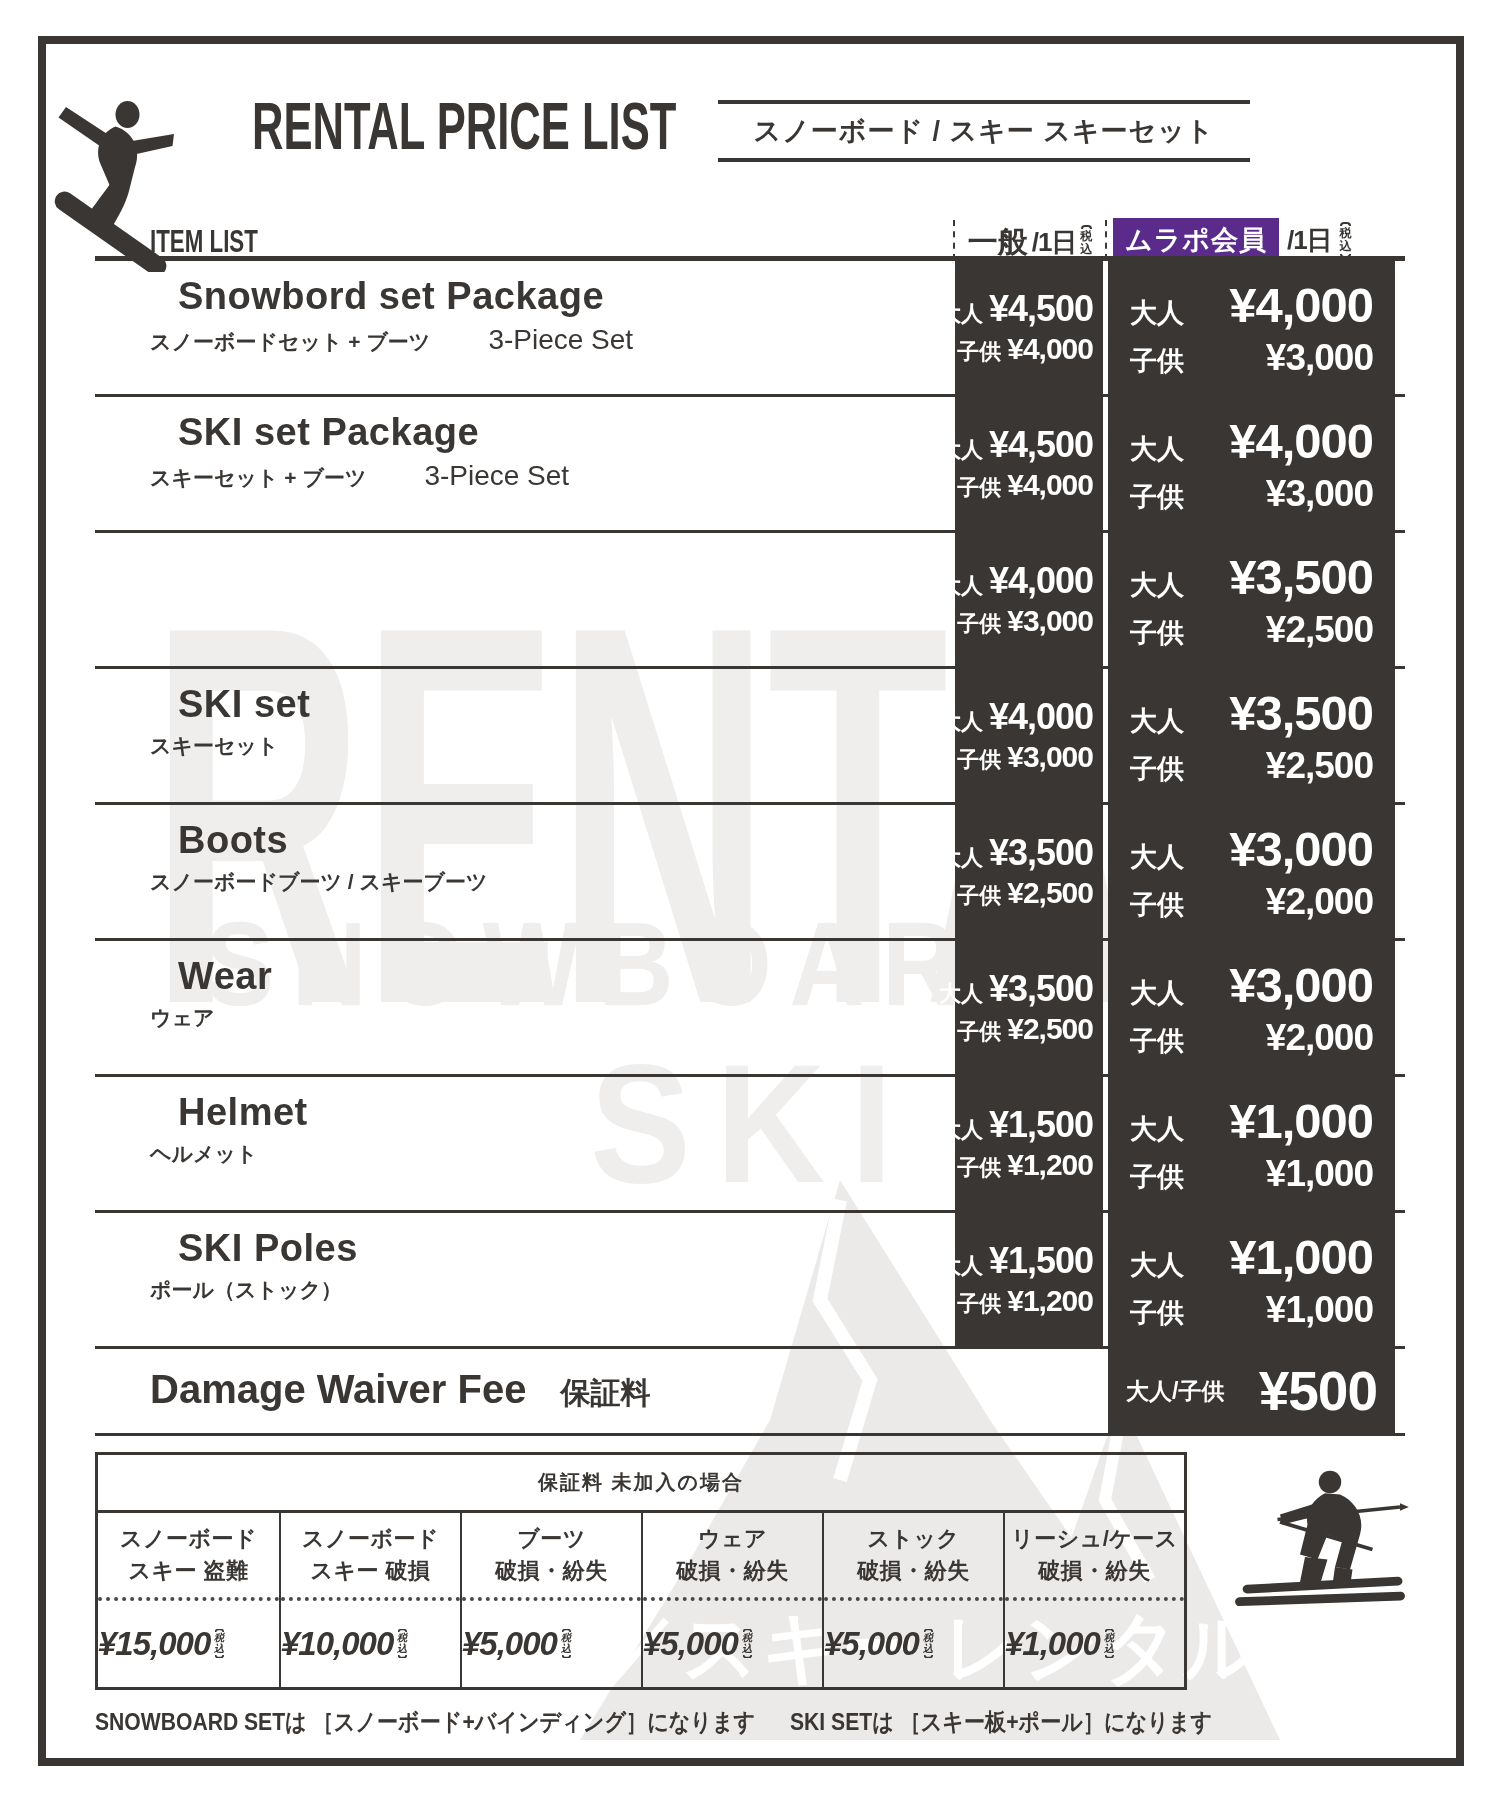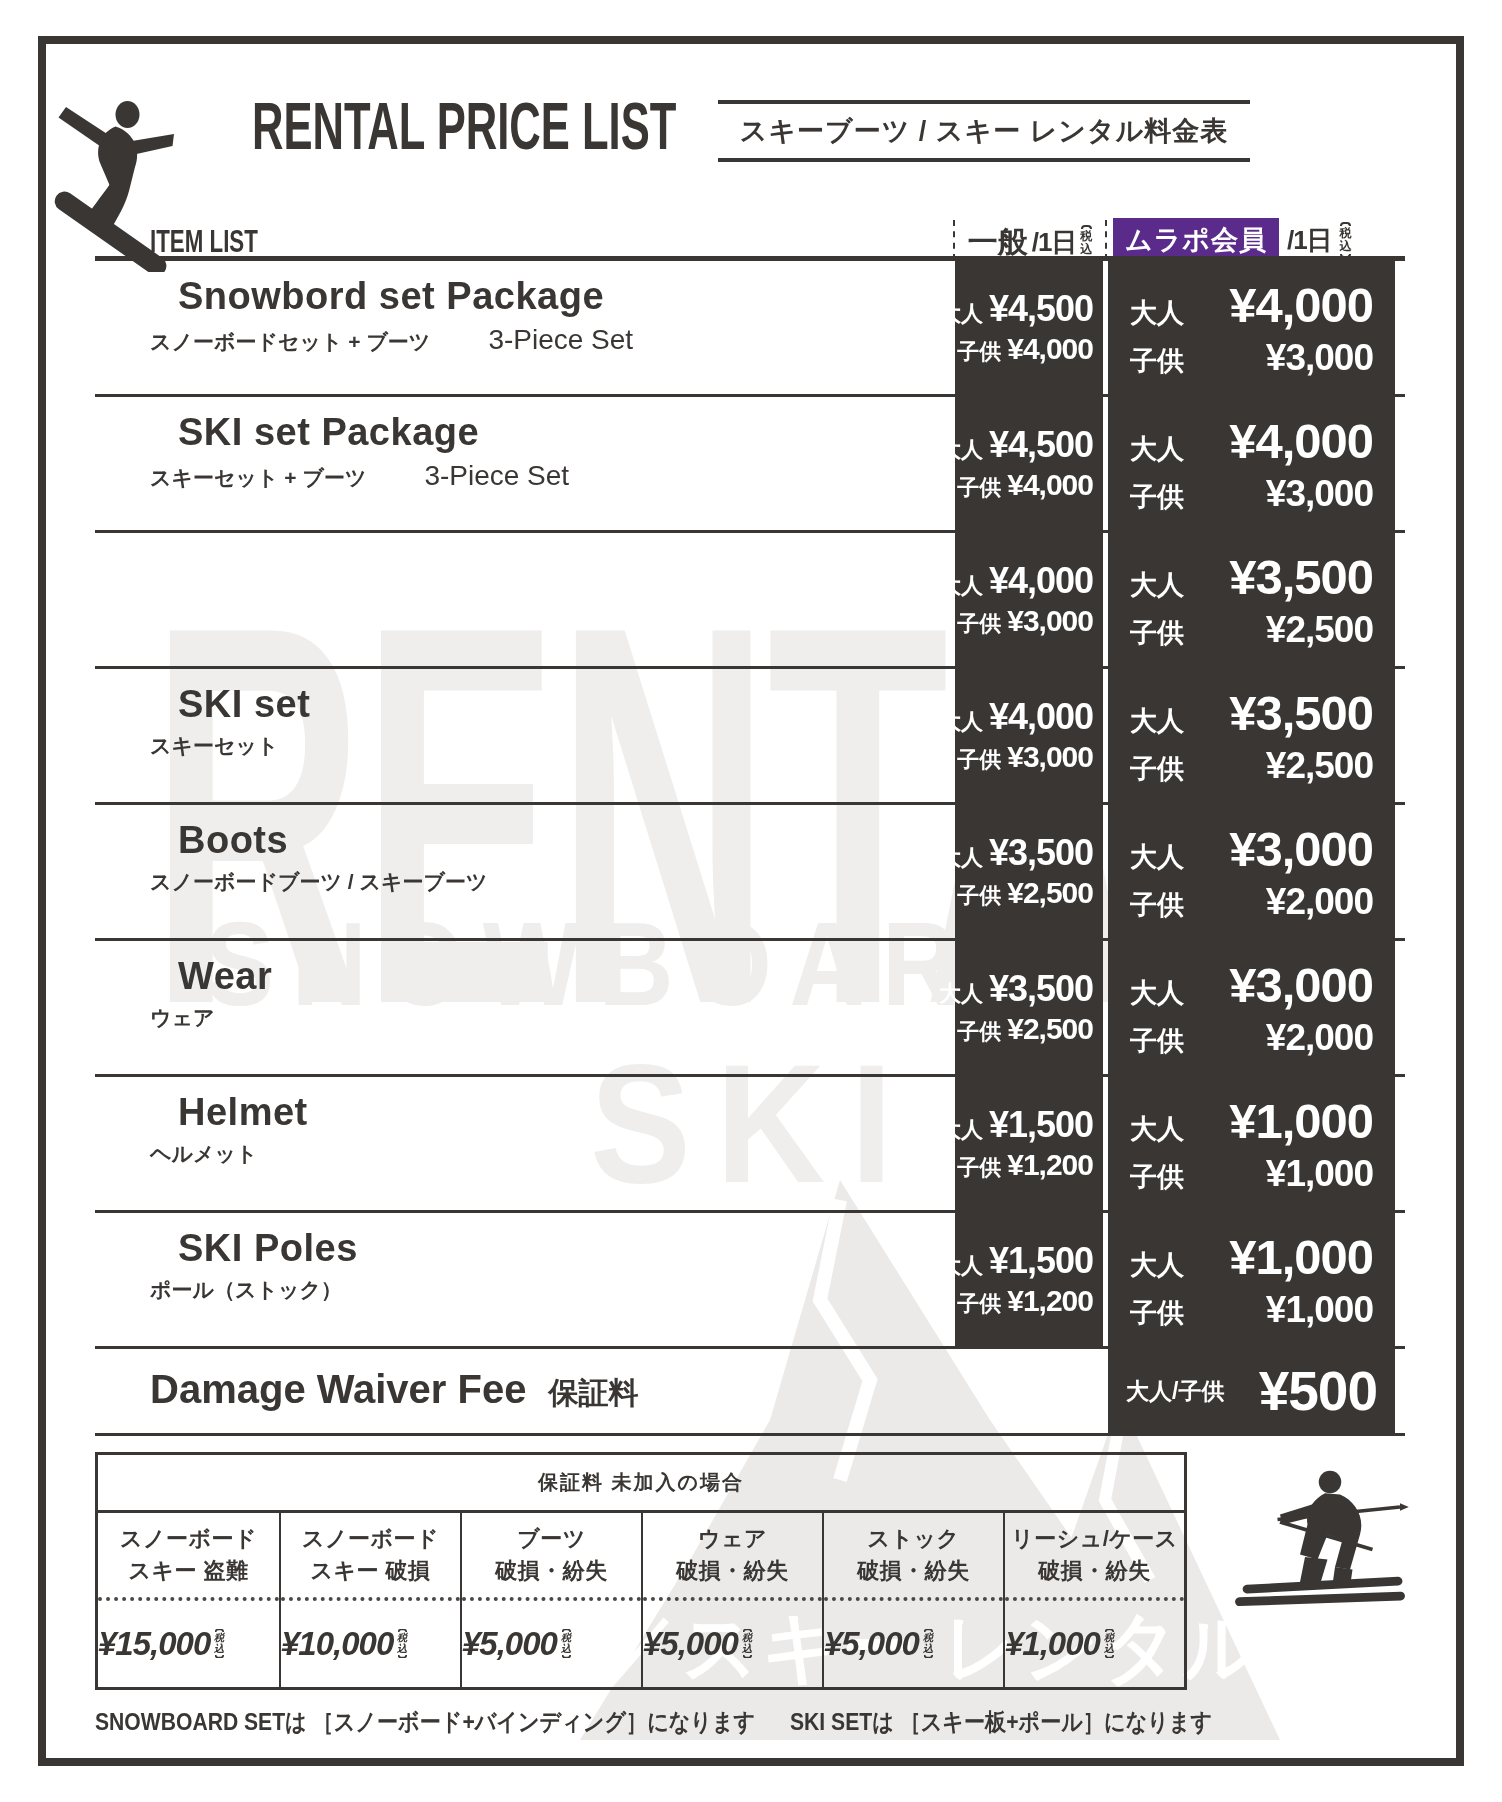--- a/index.html
+++ b/index.html
@@ -57,21 +57,21 @@
   .cell-gen .pline{justify-content:flex-end;gap:6px;}
   .cell-mem .pline{justify-content:space-between;}
   .who-g{font-size:22px;font-weight:700;}
   .prc-ga{font-size:36px;font-weight:800;letter-spacing:-1px;}
   .prc-gc{font-size:30px;font-weight:800;letter-spacing:-1px;}
   .who-m{font-size:27px;font-weight:700;}
   .prc-ma{font-size:49px;font-weight:800;letter-spacing:-1px;}
   .prc-mc{font-size:37px;font-weight:800;letter-spacing:-1px;}
   
   .row-waiver{position:relative;height:84px;border-bottom:3px solid #393633;}
-  .waiver-title{position:absolute;left:55px;top:18px;display:flex;align-items:baseline;gap:22px;}
+  .waiver-title{position:absolute;left:55px;top:18px;display:flex;align-items:baseline;gap:34px;}
   .waiver-title .en{font-size:40px;font-weight:800;}
   .waiver-title .jp{font-size:30px;font-weight:800;}
   .cell-waiver{left:1013px;width:287px;flex-direction:row;align-items:center;justify-content:space-between;padding:0 18px;}
   .who-w{font-size:23px;font-weight:700;}
   .prc-w{font-size:55px;font-weight:800;letter-spacing:-1px;margin-left:8px;}
   
   .penalty{left:95px;top:1452px;width:1092px;border:3px solid #393633;box-sizing:border-box;z-index:3;background:transparent;}
   .p-head{border-bottom:3px solid #393633;text-align:center;padding:14px 0;font-size:20px;font-weight:800;letter-spacing:2px;}
   .p-grid{display:grid;grid-template-columns:repeat(6,1fr);}
   .p-col{border-left:2px solid #393633;display:flex;flex-direction:column;}
@@ -124,21 +124,21 @@
     <line x1="44" y1="48" x2="118" y2="70" stroke="#393633" stroke-width="3"></line>
     <path d="M140 33 L147 36 L140 39 Z"></path>
     <path d="M64 76 L60 96 L76 98 L82 78 Z M88 84 L86 98 L100 100 L102 86 Z"></path>
     <rect x="14" y="95" width="128" height="7" rx="3.5" transform="rotate(-3 78 98)"></rect>
     <rect x="8" y="106" width="136" height="7" rx="3.5" transform="rotate(-2 76 109)"></rect>
   </svg>
 </div>
 
 <div class="abs page-title">RENTAL PRICE LIST</div>
 <div class="abs subtitle-box">
-  <span>スキーブーツ / スキー レンタル料金表</span>
+  <span>スノーボード / スキー スキーセット</span>
 </div>
 
 <div class="abs thead">
   <div class="item-list">ITEM LIST</div>
   <div class="dash dash1"></div>
   <div class="dash dash2"></div>
   <div class="hgen">
     <span class="big">一般</span>
     <span class="hday">/1日</span>
     <span class="tax">

